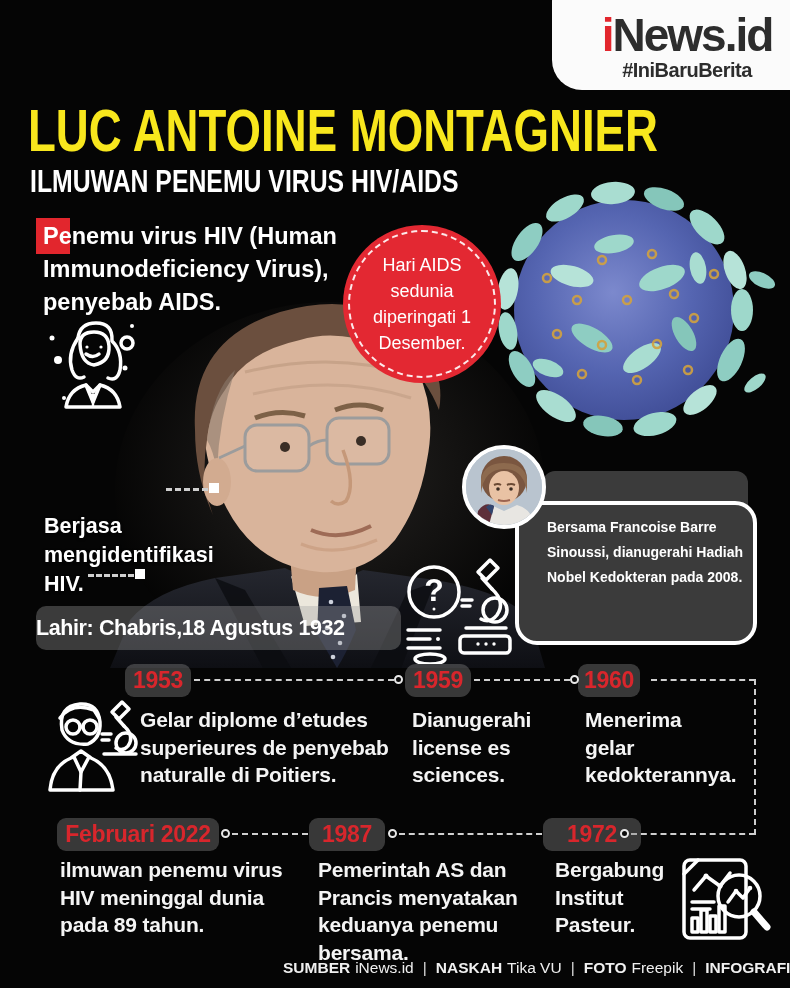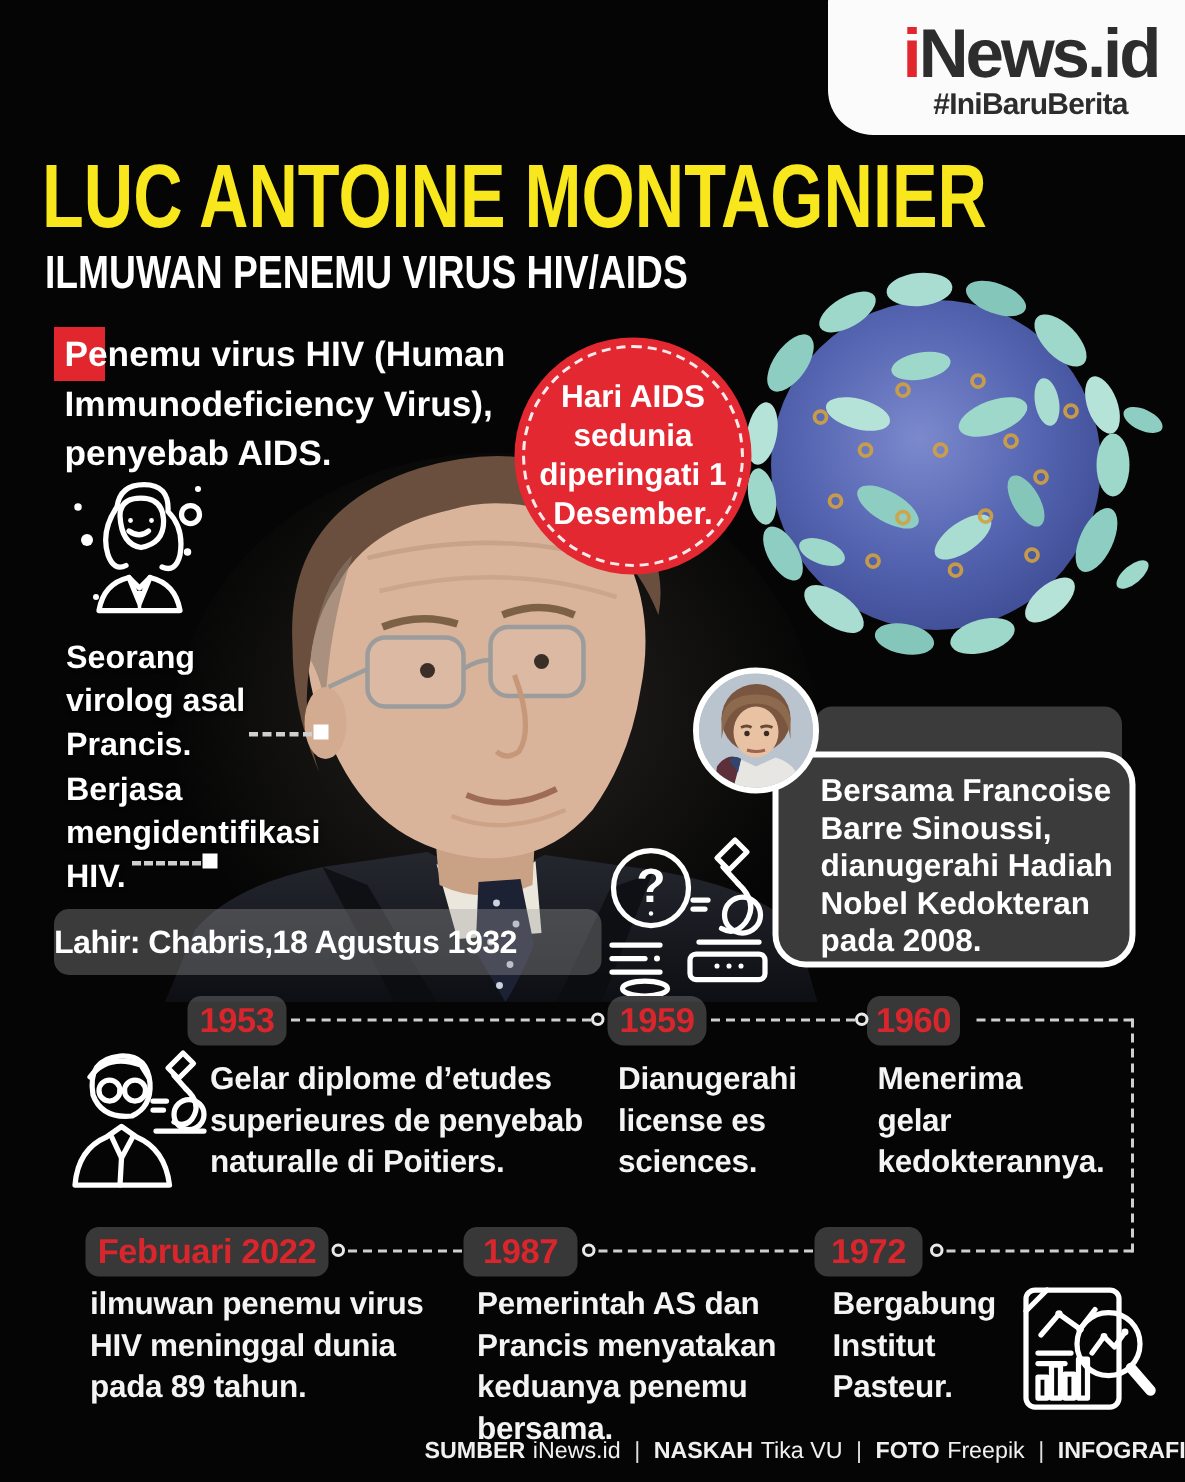--- a/index.html
+++ b/index.html
@@ -25,40 +25,40 @@
     transform:scaleX(0.80); transform-origin:left top; white-space:nowrap; z-index:6; }
 
   
   .intro-marker { left:36px; top:218px; width:34px; height:36px; background:#e2262d; z-index:4; }
   .intro-text { left:43px; top:220px; width:322px; font-size:23.5px; font-weight:bold; line-height:33px; z-index:5; }
 
   
   .aids-circle { left:343px; top:225px; width:158px; height:158px; border-radius:50%;
     background:#e32832; z-index:5; display:flex; align-items:center; justify-content:center; text-align:center; }
   .aids-ring { position:absolute; inset:5px; border:2px dashed rgba(255,255,255,0.9); border-radius:50%; }
-  .aids-text { width:136px; font-size:21px; font-weight:bold; line-height:26px; }
+  .aids-text { width:136px; font-size:18px; font-weight:normal; line-height:26px; }
 
   
   .fact { font-size:21.5px; font-weight:bold; line-height:29px; z-index:5;
     text-shadow:0 1px 3px rgba(0,0,0,0.8); }
   .fact-1 { left:44px; top:424px; width:160px; }
   .fact-2 { left:44px; top:512px; width:155px; }
   .dash-sm { border-top:3px dashed #cfcfcf; z-index:5; }
   .sq { width:10px; height:10px; background:#fff; z-index:5; }
 
   
   .birth-box { left:36px; top:606px; width:365px; height:44px; background:rgba(160,160,160,0.35);
     border-radius:10px; display:flex; align-items:center; padding-left:0;
     font-size:21.5px; font-weight:bold; letter-spacing:-0.4px; z-index:5; }
 
   
   .nobel-back { left:543px; top:471px; width:205px; height:170px; background:#3b3b3b; border-radius:12px; z-index:3; }
   .nobel-box { left:515px; top:501px; width:242px; height:144px; background:#3b3b3b; border-radius:22px;
     border:4px solid #fff; padding:10px 0 0 28px; z-index:3; }
-  .nobel-text { width:210px; font-size:21px; font-weight:bold; line-height:25px; }
+  .nobel-text { width:210px; font-size:14px; font-weight:bold; line-height:25px; }
   .avatar { left:462px; top:445px; width:84px; height:84px; border-radius:50%;
     border:4px solid #fff; overflow:hidden; background:#b9c4cf; z-index:4; }
 
   
   .badge { height:33px; background:rgba(128,128,128,0.42); border-radius:9px;
     display:flex; align-items:center; justify-content:center;
     color:#d8262c; font-size:23px; font-weight:bold; letter-spacing:-0.3px; z-index:5; }
   .tl-text { font-size:21px; font-weight:bold; line-height:27.5px; color:#f4f4f4; letter-spacing:-0.2px; z-index:5; }
   .dash-h { border-top:2px dashed #cfcfcf; z-index:4; }
   .dash-v { border-left:2px dashed #cfcfcf; z-index:4; }
@@ -206,21 +206,20 @@
     <path d="M50 75 L57 92 L64 75"></path>
     <path d="M55 84 L59 84 L58 97 L56 97 Z" fill="#fff" stroke="none"></path>
     <circle cx="91" cy="33" r="6"></circle>
     <circle cx="22" cy="50" r="4" fill="#fff" stroke="none"></circle>
     <circle cx="16" cy="28" r="2.5" fill="#fff" stroke="none"></circle>
     <circle cx="89" cy="58" r="2.5" fill="#fff" stroke="none"></circle>
     <circle cx="28" cy="88" r="2" fill="#fff" stroke="none"></circle>
     <circle cx="96" cy="16" r="2" fill="#fff" stroke="none"></circle>
   </svg>
 
-  <div class="abs fact fact-1">Seorang virolog asal Prancis.</div>
   <div class="abs dash-sm" style="left:166px; top:488px; width:42px;"></div>
   <div class="abs sq" style="left:209px; top:483px;"></div>
 
   <div class="abs fact fact-2">Berjasa mengidentifikasi HIV.</div>
   <div class="abs dash-sm" style="left:88px; top:574px; width:46px;"></div>
   <div class="abs sq" style="left:135px; top:569px;"></div>
 
   <div class="abs birth-box">
     <span>Lahir: Chabris,18 Agustus 1932</span>
   </div>
@@ -307,21 +306,21 @@
       <path d="M66 50 H73"></path>
     <path d="M68 64 H100"></path>
   </svg>
 
   <div class="abs badge" style="left:57px; top:818px; width:162px;">
     <span>Februari 2022</span>
   </div>
   <div class="abs badge" style="left:309px; top:818px; width:76px;">
     <span>1987</span>
   </div>
-  <div class="abs badge" style="left:543px; top:818px; width:72px;">
+  <div class="abs badge" style="left:543px; top:818px; width:98px;">
     <span>1972</span>
   </div>
 
   <div class="abs node" style="left:221px; top:829px;"></div>
   <div class="abs dash-h" style="left:232px; top:833px; width:76px;"></div>
   <div class="abs node" style="left:388px; top:829px;"></div>
   <div class="abs dash-h" style="left:399px; top:833px; width:143px;"></div>
   <div class="abs node" style="left:620px; top:829px;"></div>
   <div class="abs dash-h" style="left:631px; top:833px; width:124px;"></div>
 

